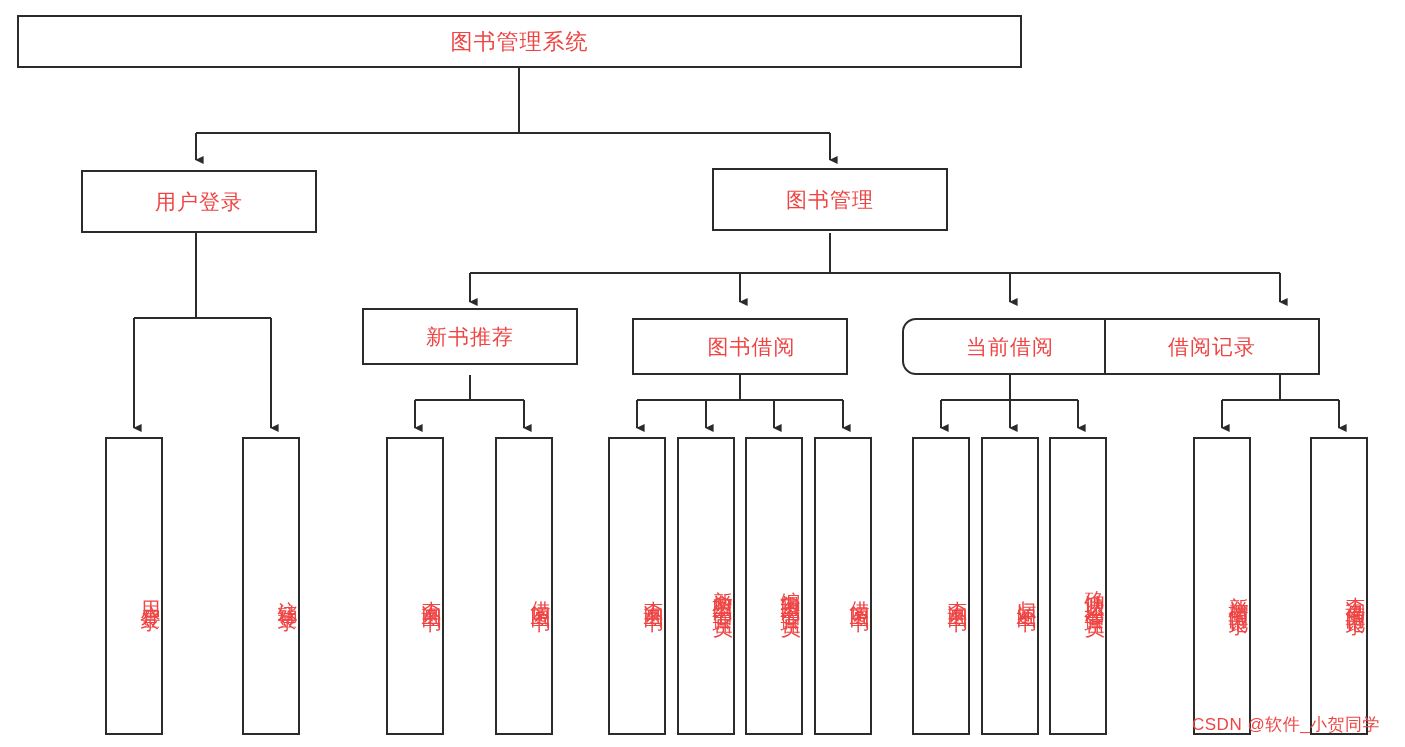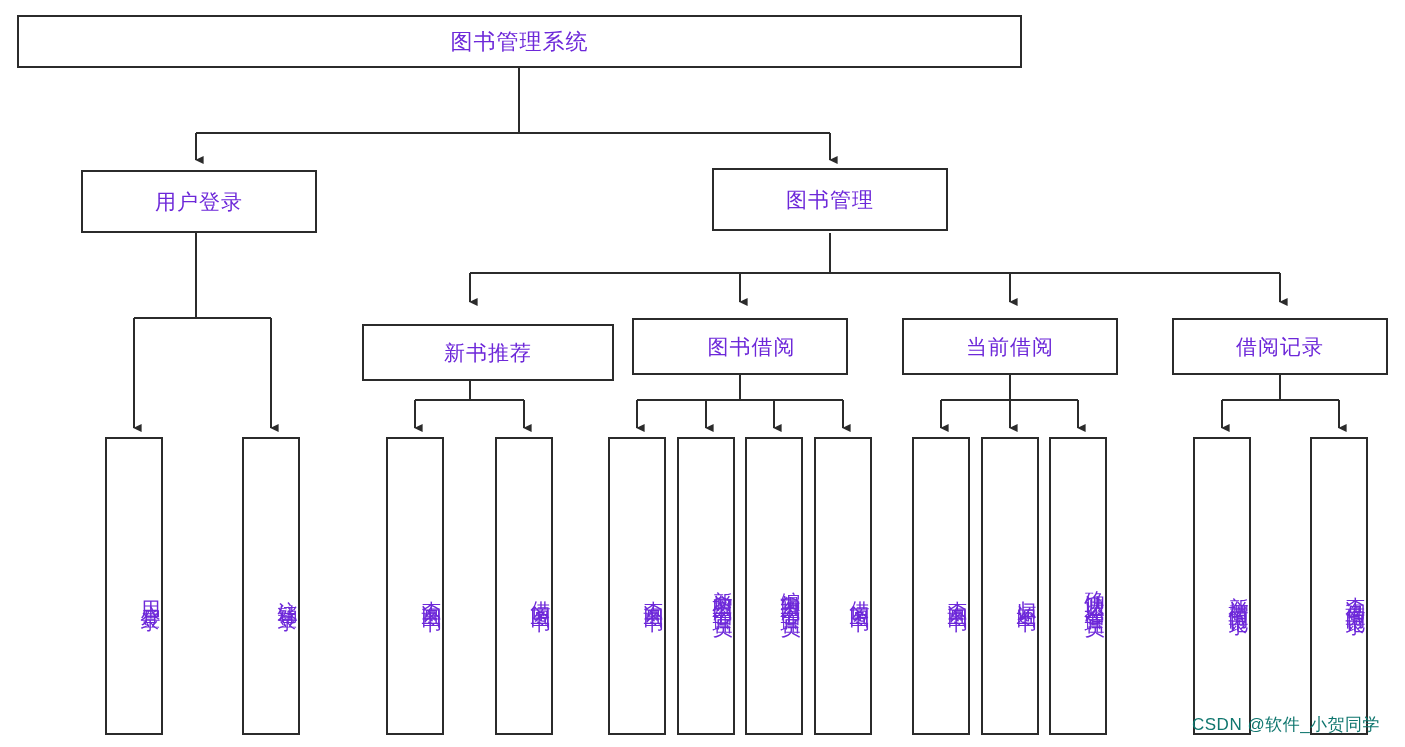--- a/index.html
+++ b/index.html
@@ -9,42 +9,42 @@
   }
   #stage{position:relative;width:1405px;height:747px;}
   svg#wires{position:absolute;left:0;top:0;width:1405px;height:747px;}
 
   .node{
     position:absolute;
     box-sizing:border-box;
     background:#ffffff;
     border:2px solid #2b2b2b;
     display:flex;align-items:center;justify-content:center;
-    color:#6d28d9;
+    color:#ef4444;
   }
   .node.horiz{
     font-size:21px;
     letter-spacing:1px;
   }
   .node.root{font-size:22px;}
   .node.leaf{
     writing-mode:vertical-rl;
     text-orientation:upright;
     font-size:20px;
     letter-spacing:4px;
     padding-top:14px;
     align-items:flex-start;
     justify-content:center;
     line-height:1.05;
   }
   .watermark{
     position:absolute;
     left:1192px;top:713px;
     font-size:17px;
-    color:#0f766e;
+    color:#ef4444;
     white-space:nowrap;
     letter-spacing:0.5px;
   }
 </style>
 </head>
 <body>
 
 <div id="stage">
 
   <svg id="wires" viewBox="0 0 1405 747">
@@ -95,24 +95,24 @@
       <path d="M1222,400 L1222,428" marker-end="url(#arrow)"></path>
       <path d="M1339,400 L1339,428" marker-end="url(#arrow)"></path>
     </g>
   </svg>
 
   <div class="node horiz root" style="left:17px;top:15px;width:1005px;height:53px;">图书管理系统</div>
 
   <div class="node horiz" style="left:81px;top:170px;width:236px;height:63px;">用户登录</div>
   <div class="node horiz" style="left:712px;top:168px;width:236px;height:63px;">图书管理</div>
 
-  <div class="node horiz" style="left:362px;top:324px;width:252px;height:57px;">新书推荐</div>
+  <div class="node horiz" style="left:362px;top:308px;width:216px;height:57px;">新书推荐</div>
   <div class="node horiz" style="left:632px;top:318px;width:216px;height:57px;padding-left:23px;">图书借阅</div>
-  <div class="node horiz" style="left:902px;top:318px;width:216px;height:57px;">当前借阅</div>
-  <div class="node horiz" style="left:1172px;top:318px;width:216px;height:57px;">借阅记录</div>
+  <div class="node horiz" style="left:902px;top:318px;width:216px;height:57px;border-radius:14px;">当前借阅</div>
+  <div class="node horiz" style="left:1104px;top:318px;width:216px;height:57px;">借阅记录</div>
 
   <div class="node leaf" style="left:105px;top:437px;width:58px;height:298px;">用户登录</div>
   <div class="node leaf" style="left:242px;top:437px;width:58px;height:298px;">注销登录</div>
 
   <div class="node leaf" style="left:386px;top:437px;width:58px;height:298px;">查询图书</div>
   <div class="node leaf" style="left:495px;top:437px;width:58px;height:298px;">借阅图书</div>
 
   <div class="node leaf" style="left:608px;top:437px;width:58px;height:298px;">查询图书</div>
   <div class="node leaf" style="left:677px;top:437px;width:58px;height:298px;">新增图书（管理员）</div>
   <div class="node leaf" style="left:745px;top:437px;width:58px;height:298px;">编辑图书（管理员）</div>

